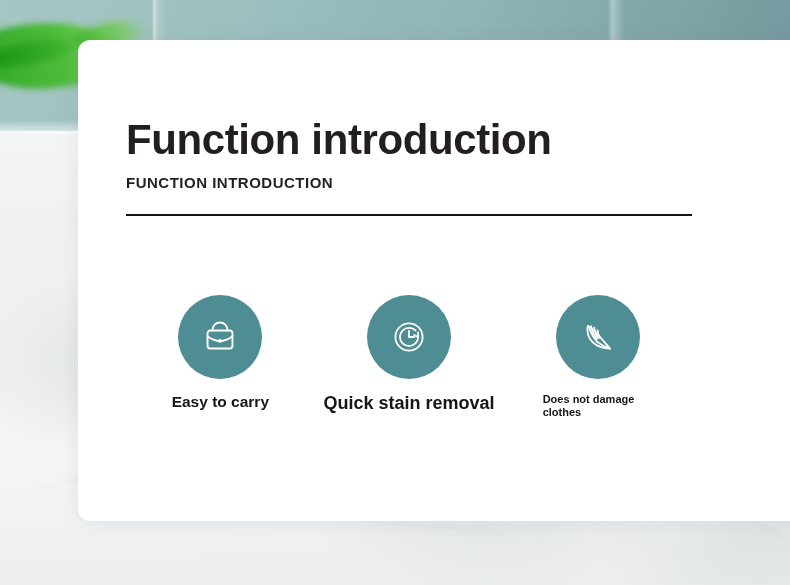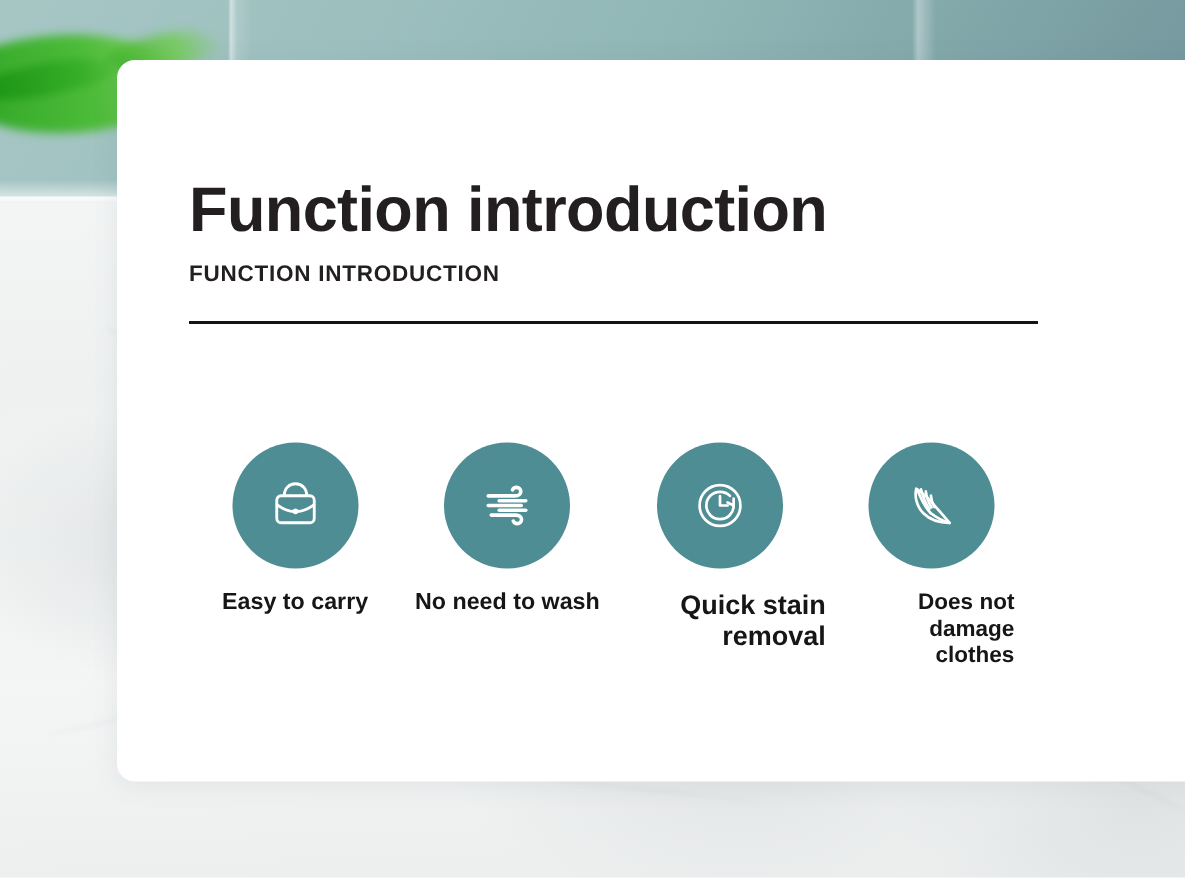--- a/index.html
+++ b/index.html
@@ -171,29 +171,29 @@
     border-radius: 50%;
     background: #4e8d93;
     display: flex;
     align-items: center;
     justify-content: center;
   }
   .circle svg { display: block; }
 
   .caption {
     margin-top: 14px;
-    text-align: right;
+    text-align: left;
     font-weight: 700;
     color: #161616;
     line-height: 1.18;
   }
   .cap-0 { font-size: 15.5px; }
   .cap-1 { font-size: 15.5px; }
   .cap-2 { font-size: 18px; }
-  .cap-3 { font-size: 15px; max-width: 110px; }
+  .cap-3 { font-size: 11px; max-width: 110px; }
 </style>
 </head>
 <body>
 
 <div id="stage">
 
   <div class="bg-marble">
     <div class="bg-vein v1"></div>
     <div class="bg-vein v2"></div>
     <div class="bg-vein v3"></div>
@@ -229,34 +229,20 @@
               <path d="M8.5 17.5 C8.5 15.8 9.8 14.5 11.4 14.5 L30.6 14.5 C32.2 14.5 33.5 15.8 33.5 17.5 L33.5 29.5 C33.5 31.2 32.2 32.5 30.6 32.5 L11.4 32.5 C9.8 32.5 8.5 31.2 8.5 29.5 Z"></path>
               <path d="M13.5 14.5 C13.5 9.6 16.8 6.5 21 6.5 C25.2 6.5 28.5 9.6 28.5 14.5"></path>
               <path d="M8.8 20.6 C12.8 23.6 17 25.1 21 25.1 C25 25.1 29.2 23.6 33.2 20.6"></path>
               <circle cx="21" cy="24.9" r="1.9" fill="#ffffff" stroke="none"></circle>
             </svg>
           </span>
         </div>
         <div class="caption cap-0">Easy to carry</div>
       </div>
 
-      <div class="feature">
-        <div class="circle">
-          <span>
-            <svg width="42" height="42" viewBox="0 0 42 42" fill="none" stroke="#ffffff" stroke-width="2.4" stroke-linecap="round" stroke-linejoin="round">
-              <path d="M8.5 14.6 L26.5 14.6 C28.7 14.6 30.2 13.3 30.2 11.6 C30.2 10.0 28.9 8.9 27.4 8.9 C26.1 8.9 25.1 9.6 24.7 10.6"></path>
-              <path d="M8.5 21 L30.5 21"></path>
-              <path d="M10.5 27.4 L27.0 27.4 C29.2 27.4 30.7 28.7 30.7 30.4 C30.7 32.0 29.4 33.1 27.9 33.1 C26.6 33.1 25.6 32.4 25.2 31.4"></path>
-              <path d="M15.8 17.8 L33.5 17.8"></path>
-              <path d="M15.8 24.2 L33.5 24.2"></path>
-            </svg>
-          </span>
-        </div>
-        <div class="caption cap-1">No need to wash</div>
-      </div>
 
       <div class="feature">
         <div class="circle">
           <span>
             <svg width="42" height="42" viewBox="0 0 42 42" fill="none" stroke="#ffffff" stroke-width="1.8" stroke-linecap="round" stroke-linejoin="round">
               <circle cx="21" cy="21" r="13.6"></circle>
               <path d="M27.6 14.6 C26.0 12.9 23.6 11.9 21 11.9 C15.9 11.9 11.9 15.9 11.9 21 C11.9 26.1 15.9 30.1 21 30.1 C26.1 30.1 30.1 26.1 30.1 21"></path>
               <path d="M30.1 21 L30.1 16.4"></path>
               <path d="M30.1 21 L26.0 19.0"></path>
               <path d="M21 14.8 L21 21 L26.1 21"></path>

